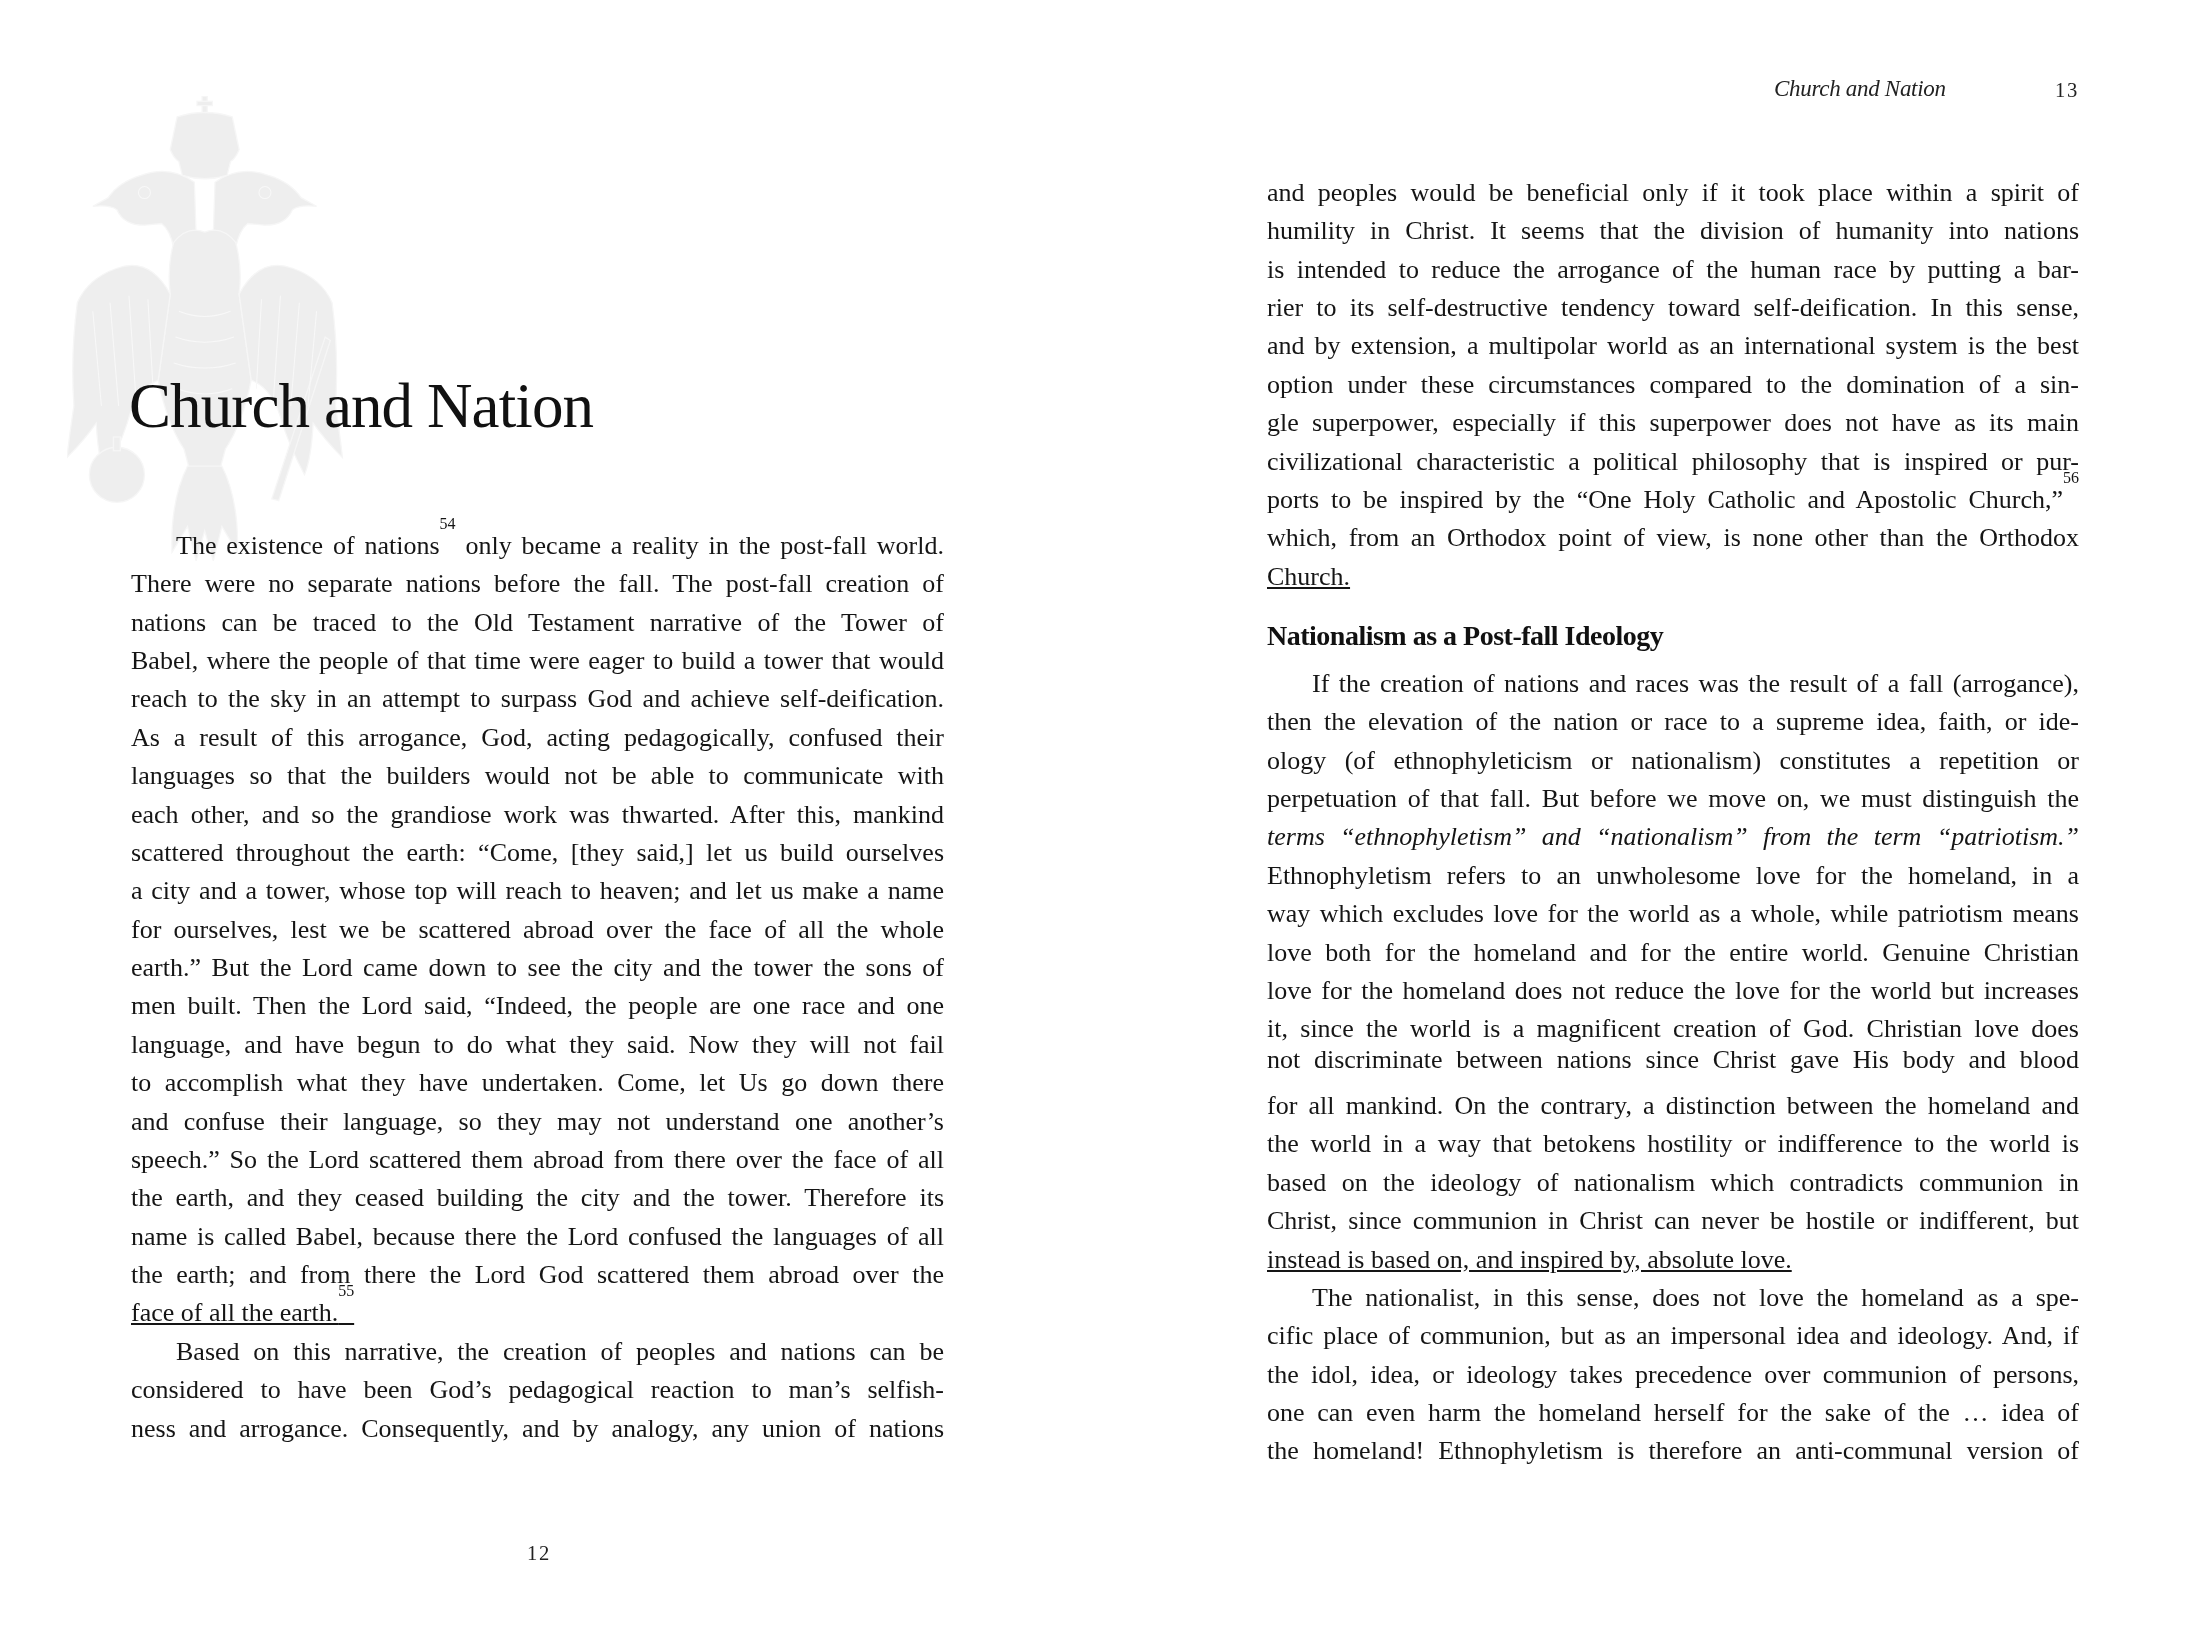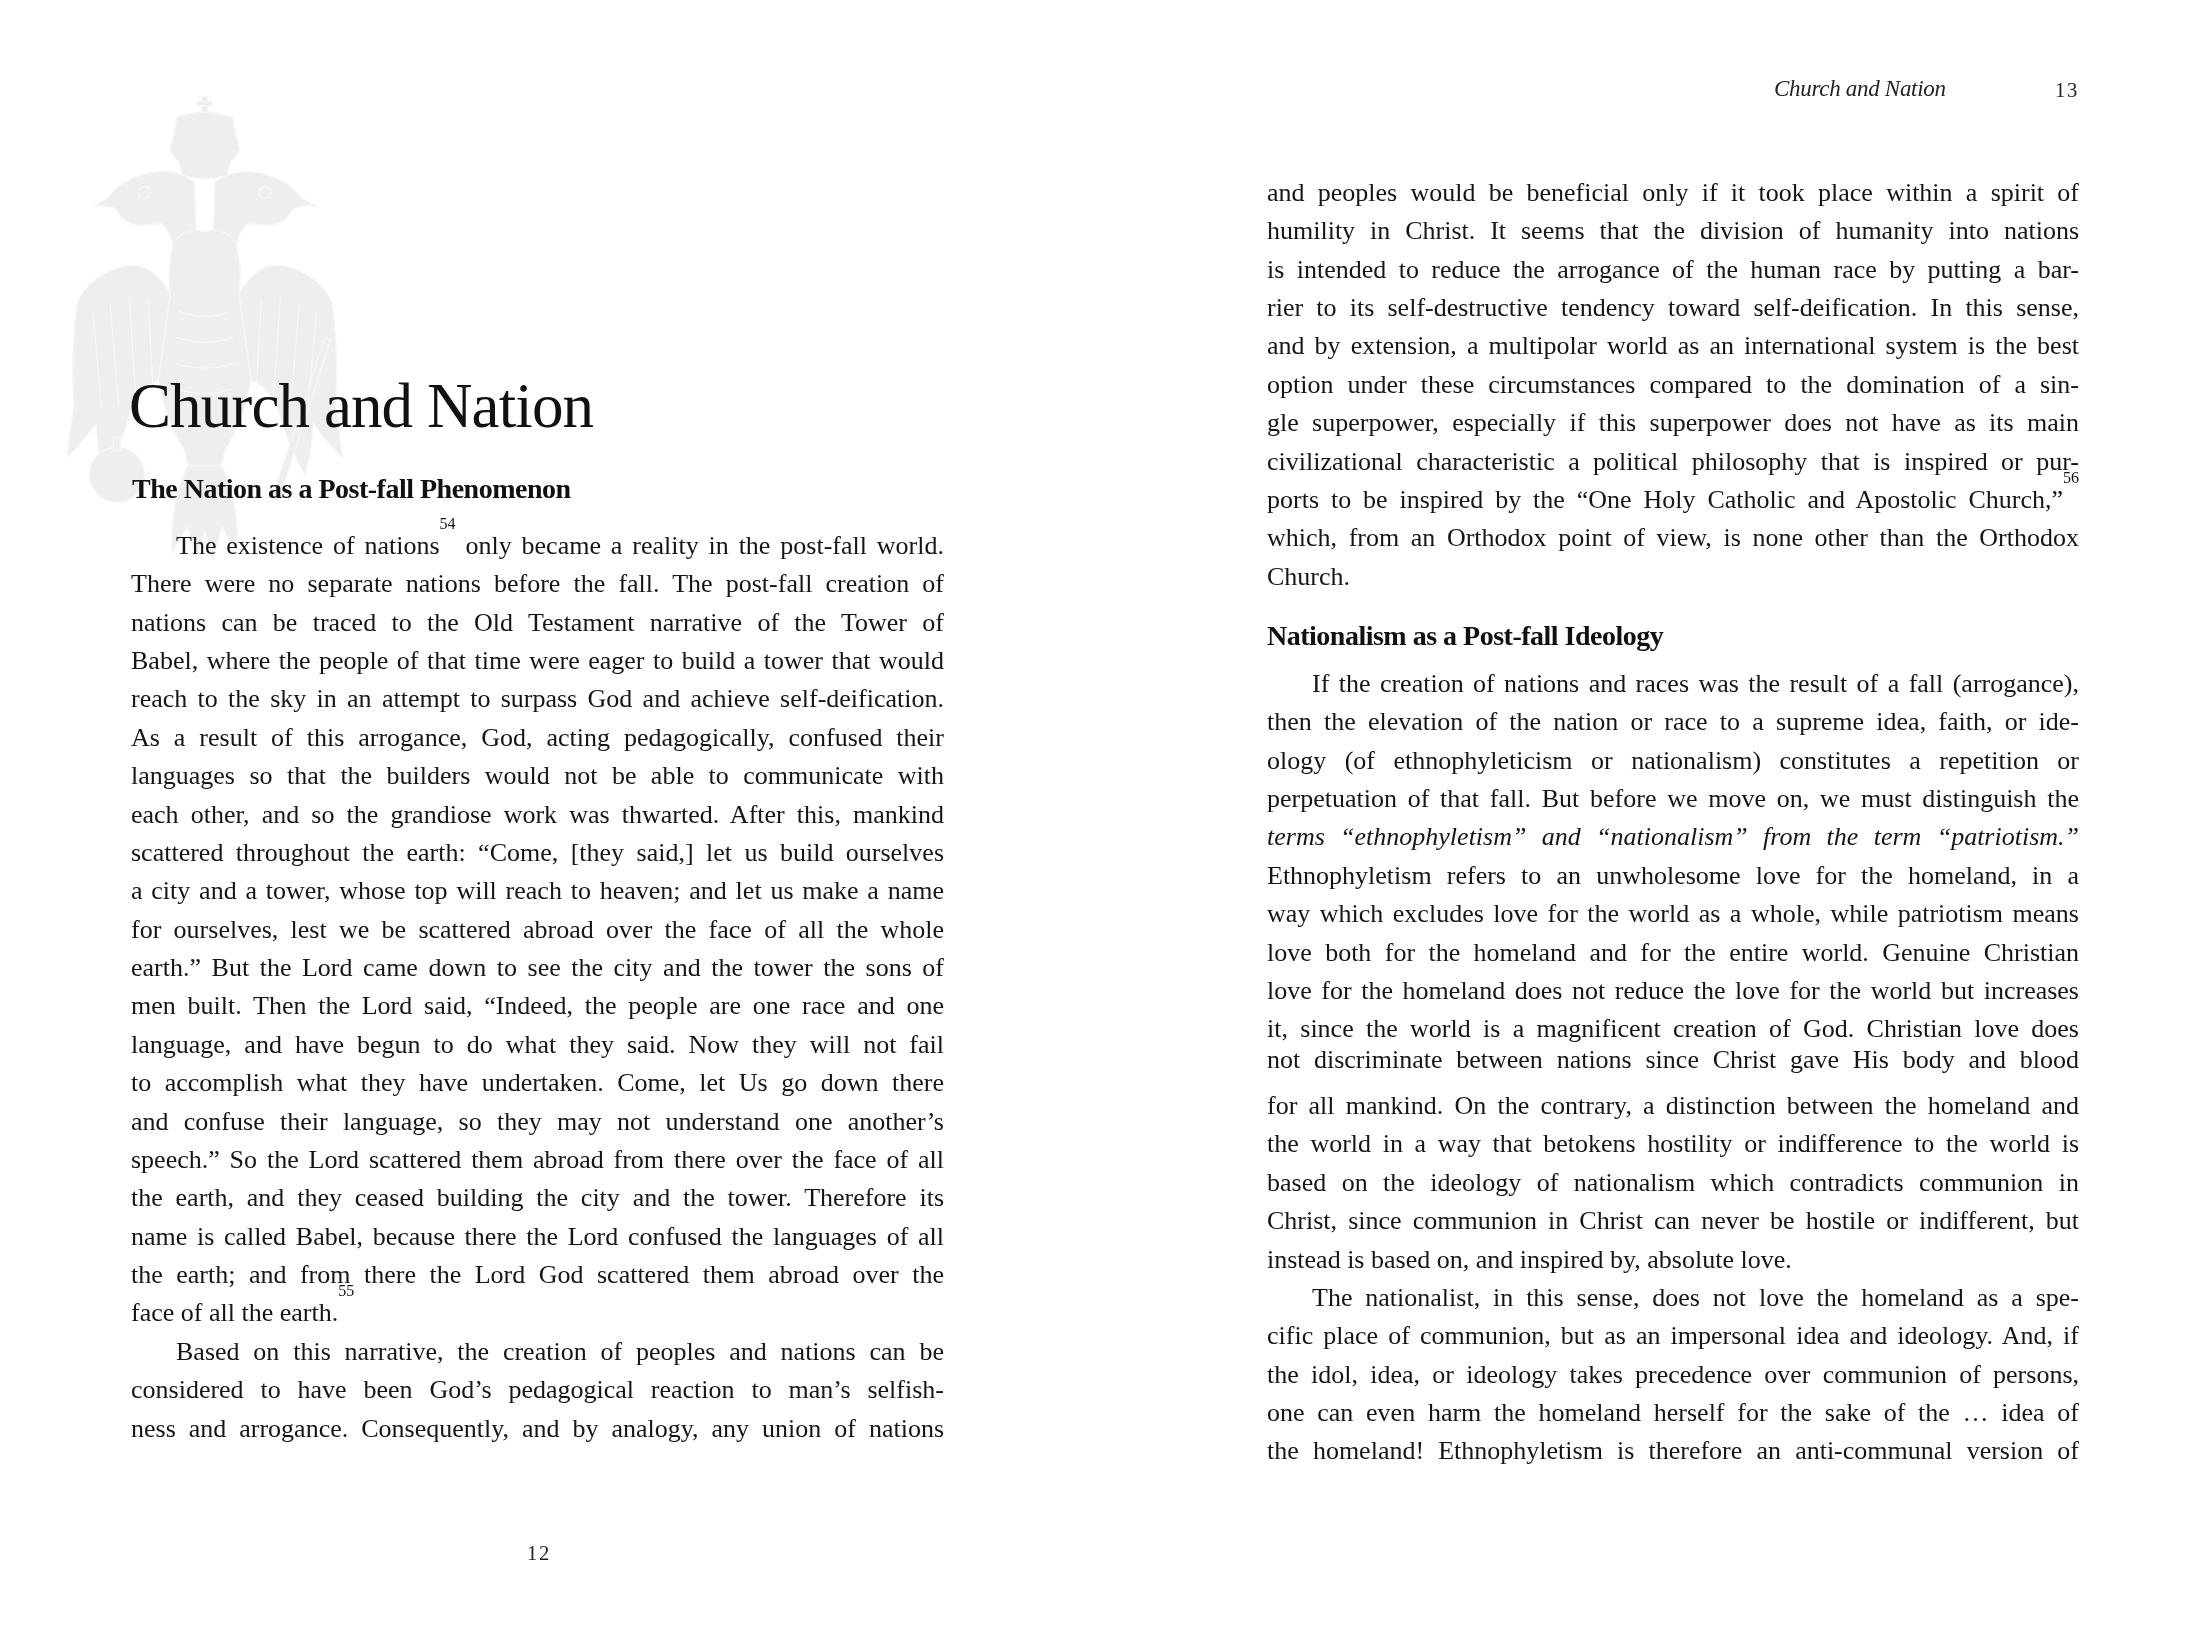--- a/index.html
+++ b/index.html
@@ -18,21 +18,21 @@
   }
   .section-heading {
     position:absolute; font-family:"Liberation Serif", serif; font-weight:bold;
     font-size:28px; line-height:34px; color:#111; white-space:nowrap; margin:0; letter-spacing:-0.5px;
   }
   .col { position:absolute; font-family:"Liberation Serif", serif; font-size:26px; color:#151515; }
   .line {
     position:absolute; left:0; height:38px; line-height:38px; white-space:nowrap;
     text-align:justify; text-align-last:justify; overflow:visible;
   }
-  .line.last { text-align-last:left; }
+  .line.last { text-align-last:left;text-decoration:underline; }
   .line.indent { padding-left:45px; box-sizing:border-box; }
   sup.fn { font-size:16px; vertical-align:top; position:relative; top:-3.4px; line-height:0; }
 
   .running-head {
     position:absolute; top:76px; font-family:"Liberation Serif", serif; font-style:italic;
     font-size:23px; color:#222; white-space:nowrap; letter-spacing:-0.3px;
   }
   .folio { position:absolute; font-family:"Liberation Serif", serif; font-size:20.6px; color:#222; letter-spacing:1.7px; }
 </style>
 </head>
@@ -79,21 +79,20 @@
           <path d="M270 240 L260 360"></path>
           <path d="M248 232 L240 350"></path>
           <path d="M226 236 L220 340"></path>
         <circle cx="90" cy="112" r="7"></circle>
           <circle cx="230" cy="112" r="7"></circle>
       </g>
     </svg>
 
     <h1 class="chapter-title">Church and Nation</h1>
 
-    <h2 class="section-heading" style="left:132px; top:472px;">The Nation as a Post-fall Phenomenon</h2>
 
     <div class="col" id="left-col" style="left:131px; top:527px; width:813px;">
         <div class="line indent" style="top: 0px; width: 100%; word-spacing: 0px;"><span>The existence of nations</span><sup class="fn">54</sup><span> only became a reality in the post-fall world.</span></div>
         <div class="line" style="top: 38px; width: 100%; word-spacing: 0px;"><span>There were no separate nations before the fall. The post-fall creation of</span></div>
         <div class="line" style="top: 77px; width: 100%; word-spacing: 0px;"><span>nations can be traced to the Old Testament narrative of the Tower of</span></div>
         <div class="line" style="top: 115px; width: 100%; word-spacing: 0px;"><span>Babel, where the people of that time were eager to build a tower that would</span></div>
         <div class="line" style="top: 153px; width: 100%; word-spacing: 0px;"><span>reach to the sky in an attempt to surpass God and achieve self-deification.</span></div>
         <div class="line" style="top: 192px; width: 100%; word-spacing: 0px;"><span>As a result of this arrogance, God, acting pedagogically, confused their</span></div>
         <div class="line" style="top: 230px; width: 100%; word-spacing: 0px;"><span>languages so that the builders would not be able to communicate with</span></div>
         <div class="line" style="top: 269px; width: 100%; word-spacing: 0px;"><span>each other, and so the grandiose work was thwarted. After this, mankind</span></div>

